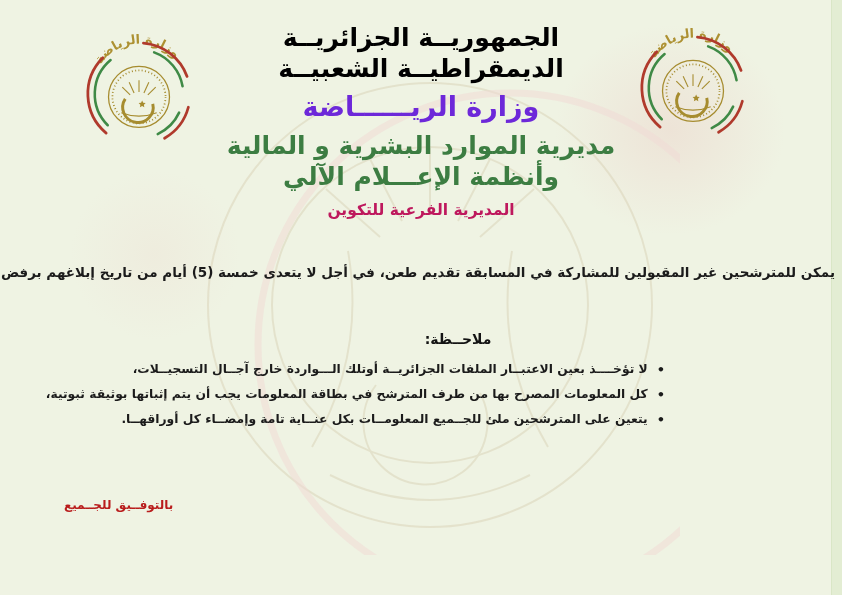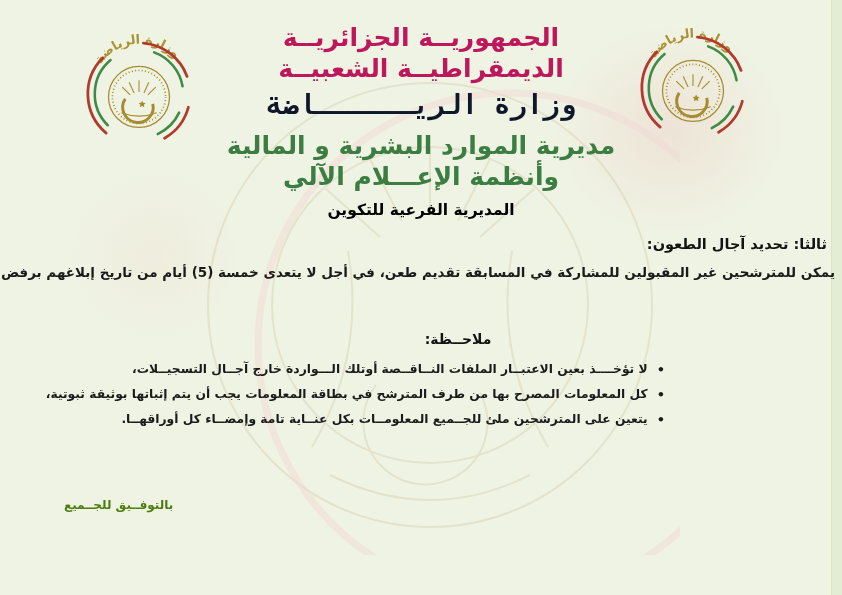--- a/index.html
+++ b/index.html
@@ -24,24 +24,24 @@
     position:absolute;left:180px;top:55px;width:500px;height:500px;
     pointer-events:none;
   }
   .logo{position:absolute;width:118px;height:123px;}
   .logo-left{left:80px;top:30px;}
   .logo-right{left:634px;top:24px;}
   .header-text{
     position:absolute;top:22px;left:205px;right:205px;
     text-align:center;direction:rtl;
   }
-  .hl1{font-size:25px;font-weight:bold;color:#be185d;margin:0;line-height:1.25;text-align:center;}
-  .hl2{font-size:27px;font-weight:bold;color:#0f172a;margin:6px 0 0 0;line-height:1.2;font-family:Liberation Mono, monospace;}
+  .hl1{font-size:25px;font-weight:bold;color:#000000;margin:0;line-height:1.25;text-align:center;}
+  .hl2{font-size:27px;font-weight:bold;color:#6d28d9;margin:6px 0 0 0;line-height:1.2;}
   .hl3{font-size:25px;font-weight:bold;color:#3c7d42;margin:7px 0 0 0;line-height:1.25;}
-  .hl4{font-size:15.5px;font-weight:bold;color:#000000;margin:8px 0 0 0;line-height:1.3;}
+  .hl4{font-size:15.5px;font-weight:bold;color:#be185d;margin:8px 0 0 0;line-height:1.3;}
   .section-heading{
     position:absolute;top:236px;right:15px;
     font-size:14.5px;font-weight:bold;color:#131313;direction:rtl;
   }
   .paragraph{
     position:absolute;top:261px;right:7px;left:7px;
     direction:rtl;font-size:13.5px;font-weight:bold;color:#1b1b1b;
     line-height:23px;
   }
   .para-line{text-align:right;white-space:nowrap;}
@@ -55,21 +55,21 @@
     direction:rtl;margin:0;padding:0;list-style:none;
   }
   .bullets li{
     display:flex;align-items:flex-start;gap:9px;
     font-size:12.3px;font-weight:bold;color:#1b1b1b;
     line-height:25px;white-space:nowrap;
   }
   .bullet-dot{font-size:13px;line-height:25px;}
   .closing{
     position:absolute;top:498px;left:64px;
-    font-size:12px;font-weight:bold;color:#4d7c0f;direction:rtl;
+    font-size:12px;font-weight:bold;color:#b91c1c;direction:rtl;
   }
 </style>
 </head>
 <body>
 
 <div class="page">
 
   <div class="edge-band"></div>
   <div class="blush blush1"></div>
   <div class="blush blush2"></div>
@@ -149,32 +149,31 @@
     </g>
   </svg>
 
   <header class="header-text">
     <div class="hl1">الجمهوريــة الجزائريــة الديمقراطيــة الشعبيــة</div>
     <div class="hl2">وزارة الريــــــاضة</div>
     <div class="hl3">مديرية الموارد البشرية و المالية وأنظمة الإعـــلام الآلي</div>
     <div class="hl4">المديرية الفرعية للتكوين</div>
   </header>
 
-  <div class="section-heading">ثالثا: تحديد آجال الطعون:</div>
 
   <div class="paragraph">
     <div class="para-line">يمكن للمترشحين غير المقبولين للمشاركة في المسابقة تقديم طعن، في أجل لا يتعدى خمسة (5) أيام من تاريخ إبلاغهم برفض ملفهم، والتي ستبث فيه لجنة الطعون</div>
   </div>
 
   <div class="note-heading">ملاحــظة:</div>
 
   <ul class="bullets">
     <li>
       <span class="bullet-dot">•</span>
-      <span>لا تؤخــــذ بعين الاعتبــار الملفات النــاقــصة أوتلك الـــواردة خارج آجــال التسجيــلات،</span>
+      <span>لا تؤخــــذ بعين الاعتبــار الملفات الجزائريــة أوتلك الـــواردة خارج آجــال التسجيــلات،</span>
     </li>
     <li>
       <span class="bullet-dot">•</span>
       <span>كل المعلومات المصرح بها من طرف المترشح في بطاقة المعلومات يجب أن يتم إثباتها بوثيقة ثبوتية،</span>
     </li>
     <li>
       <span class="bullet-dot">•</span>
       <span>يتعين على المترشحين ملئ للجــميع المعلومــات بكل عنــاية تامة وإمضــاء كل أوراقهــا.</span>
     </li>
   </ul>

